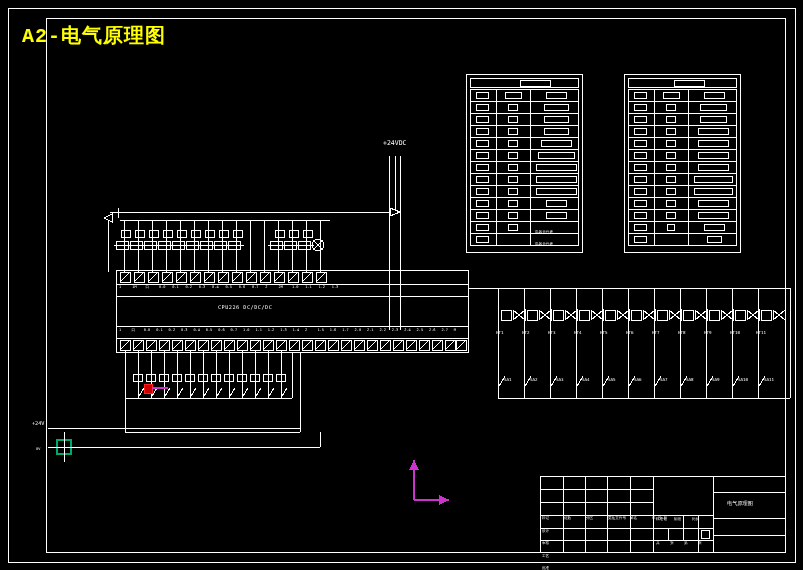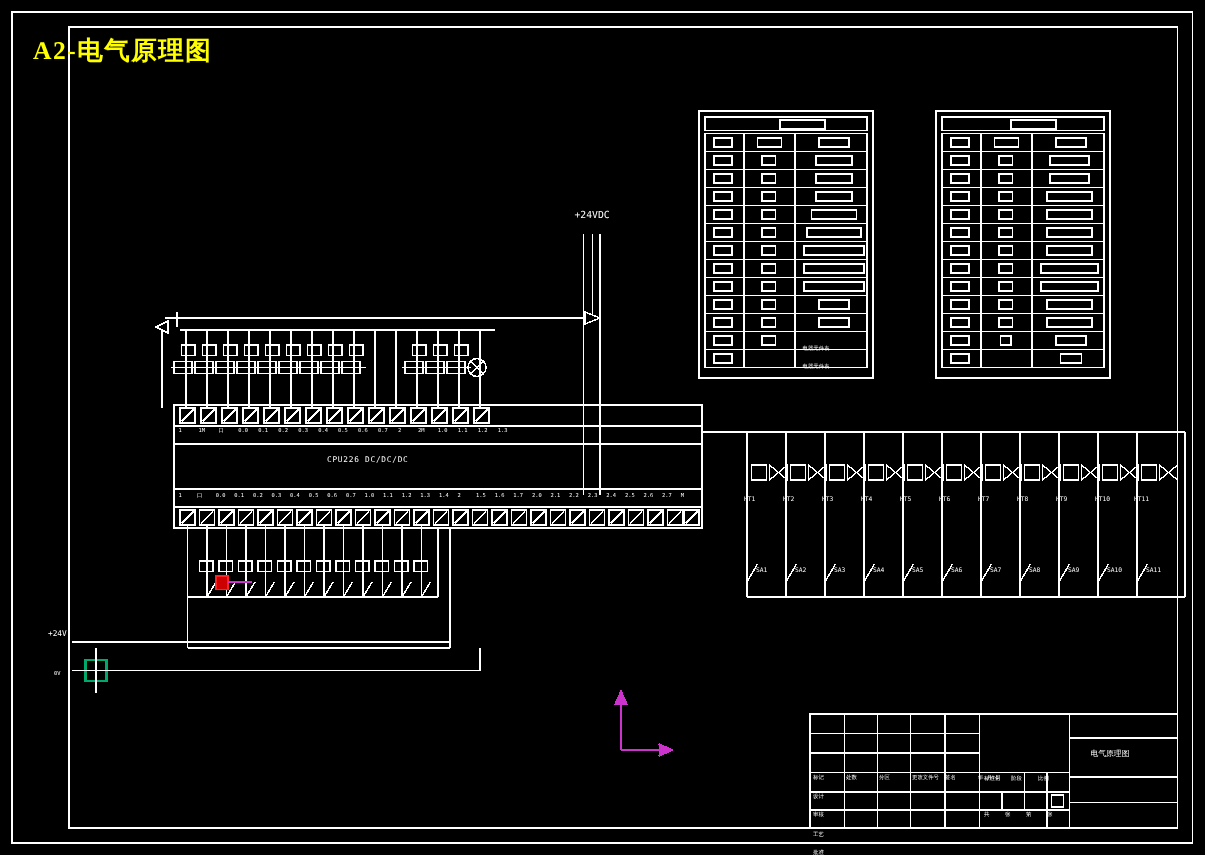--- a/index.html
+++ b/index.html
@@ -19,23 +19,23 @@
   }
   .lbl.tiny{font-size:4.2px;letter-spacing:0px;}
   .lbl.xtiny{font-size:3.6px;}
   .lbl.small{font-size:5.2px;}
   .lbl.med{font-size:6.5px;}
   .watermark{
     position:absolute;color:#8d8d8d;font-size:21px;letter-spacing:10px;
     font-family:"DejaVu Sans","Liberation Sans",sans-serif;
   }
   .maintitle{
-    position:absolute;color:#ffff00;font-size:17px;font-weight:bold;
+    position:absolute;color:#ffff00;font-size:20px;font-weight:bold;
     letter-spacing:1px;
-    font-family:Liberation Serif, serif;
+    font-family:Liberation Mono, monospace;
   }
 </style>
 </head>
 <body>
 
 <div id="canvas">
 <svg width="803" height="570" viewBox="0 0 803 570" shape-rendering="crispEdges">
 
   <rect x="0" y="0" width="803" height="570" fill="#000"></rect>
 

